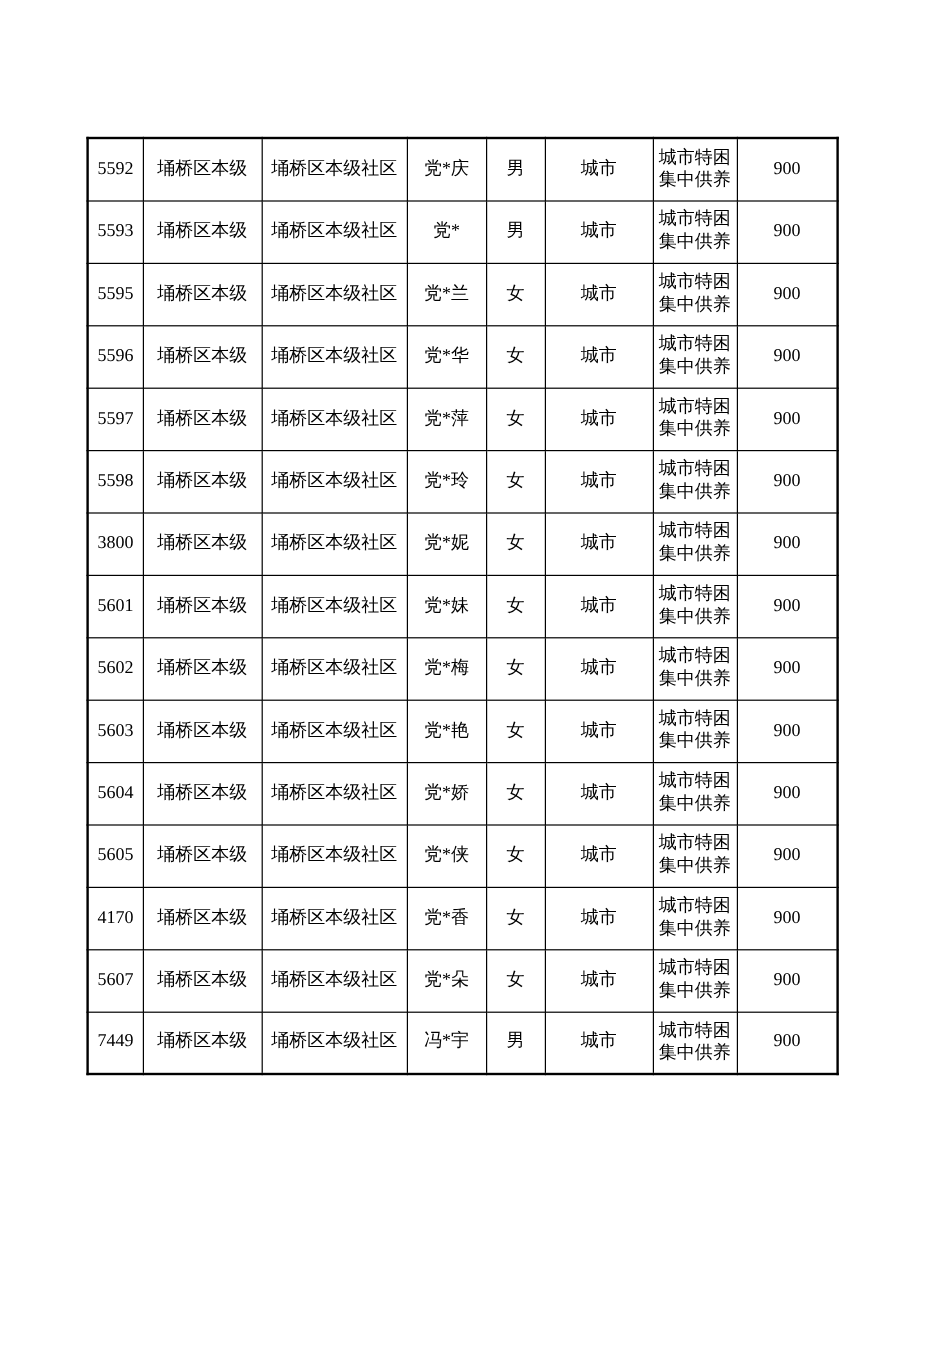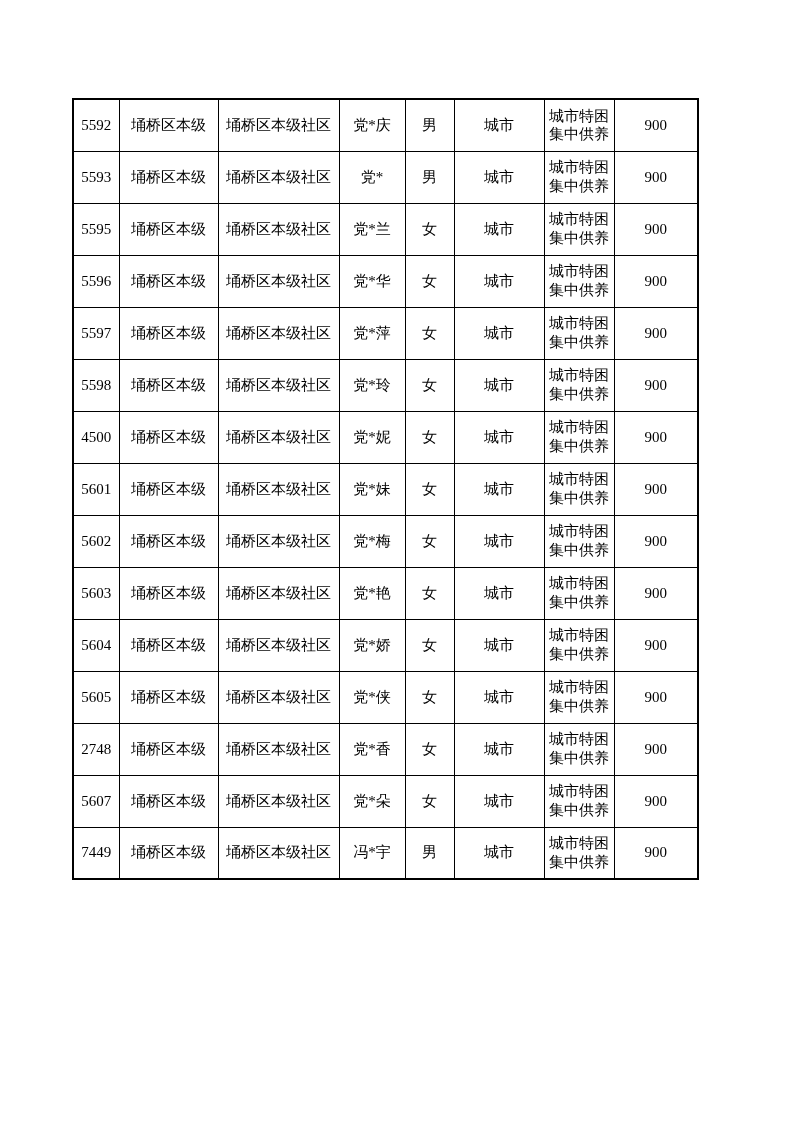--- a/index.html
+++ b/index.html
@@ -11,21 +11,21 @@
   .page {
     position: relative;
     width: 793px;
     height: 1122px;
     background: #ffffff;
     overflow: hidden;
   }
   table.data-table {
     position: absolute;
     left: 72px;
-    top: 98px;
+    top: 114px;
     border-collapse: collapse;
     table-layout: fixed;
     border: 2px solid #000000;
   }
   table.data-table tr {
     height: 52px;
   }
   table.data-table td {
     border: 1px solid #000000;
     text-align: center;
@@ -110,21 +110,21 @@
     <td class="col-no">5598</td>
     <td class="col-district">埇桥区本级</td>
     <td class="col-community">埇桥区本级社区</td>
     <td class="col-name">党*玲</td>
     <td class="col-gender">女</td>
     <td class="col-area">城市</td>
     <td class="col-support">城市特困集中供养</td>
     <td class="col-amount">900</td>
   </tr>
         <tr class="table-row">
-    <td class="col-no">4500</td>
+    <td class="col-no">3800</td>
     <td class="col-district">埇桥区本级</td>
     <td class="col-community">埇桥区本级社区</td>
     <td class="col-name">党*妮</td>
     <td class="col-gender">女</td>
     <td class="col-area">城市</td>
     <td class="col-support">城市特困集中供养</td>
     <td class="col-amount">900</td>
   </tr>
         <tr class="table-row">
     <td class="col-no">5601</td>
@@ -170,21 +170,21 @@
     <td class="col-no">5605</td>
     <td class="col-district">埇桥区本级</td>
     <td class="col-community">埇桥区本级社区</td>
     <td class="col-name">党*侠</td>
     <td class="col-gender">女</td>
     <td class="col-area">城市</td>
     <td class="col-support">城市特困集中供养</td>
     <td class="col-amount">900</td>
   </tr>
         <tr class="table-row">
-    <td class="col-no">2748</td>
+    <td class="col-no">4170</td>
     <td class="col-district">埇桥区本级</td>
     <td class="col-community">埇桥区本级社区</td>
     <td class="col-name">党*香</td>
     <td class="col-gender">女</td>
     <td class="col-area">城市</td>
     <td class="col-support">城市特困集中供养</td>
     <td class="col-amount">900</td>
   </tr>
         <tr class="table-row">
     <td class="col-no">5607</td>

